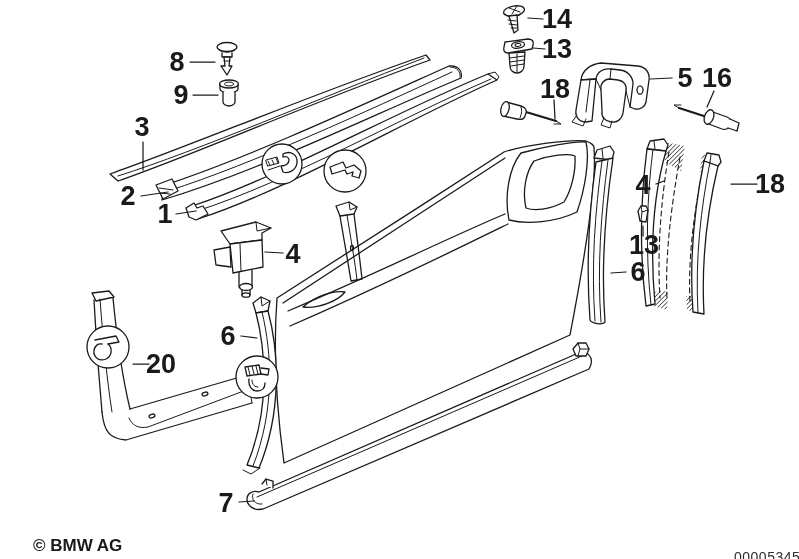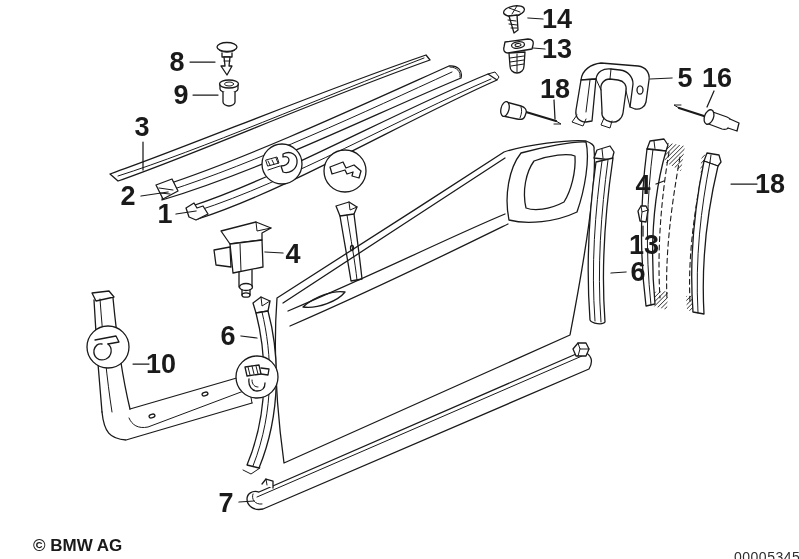--- a/index.html
+++ b/index.html
@@ -280,21 +280,21 @@
 <div class="part-label" style="left:165px;top:214px">1</div>
 <div class="part-label" style="left:128px;top:196px">2</div>
 <div class="part-label" style="left:142px;top:127px">3</div>
 <div class="part-label" style="left:293px;top:254px">4</div>
 <div class="part-label" style="left:685px;top:78px">5</div>
 <div class="part-label" style="left:228px;top:336px">6</div>
 <div class="part-label" style="left:638px;top:272px">6</div>
 <div class="part-label" style="left:226px;top:503px">7</div>
 <div class="part-label" style="left:177px;top:62px">8</div>
 <div class="part-label" style="left:181px;top:95px">9</div>
-<div class="part-label" style="left:161px;top:364px">10</div>
+<div class="part-label" style="left:161px;top:364px">20</div>
 <div class="part-label" style="left:770px;top:184px">18</div>
 <div class="part-label" style="left:643px;top:185px">4</div>
 <div class="part-label" style="left:644px;top:245px">13</div>
 <div class="part-label" style="left:557px;top:19px">14</div>
 <div class="part-label" style="left:557px;top:49px">13</div>
 <div class="part-label" style="left:717px;top:78px">16</div>
 <div class="part-label" style="left:555px;top:89px">18</div>
 
 <div class="copyright">© BMW AG</div>
 <div class="diagram-number">00005345</div>

